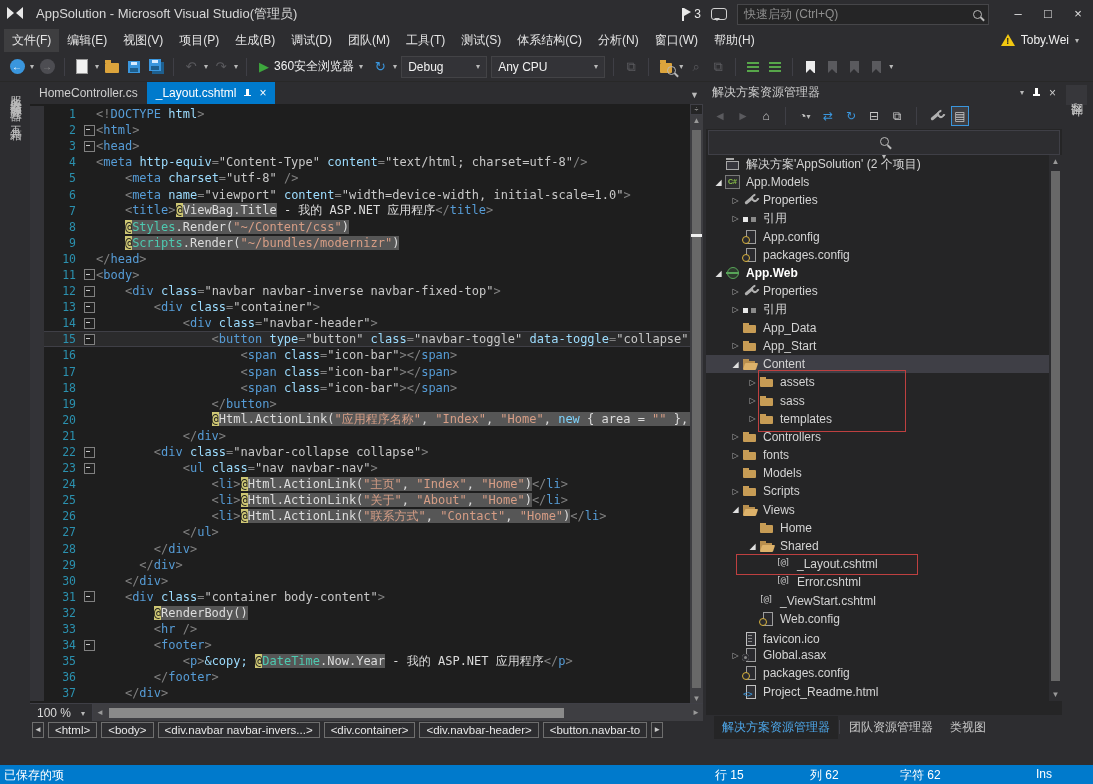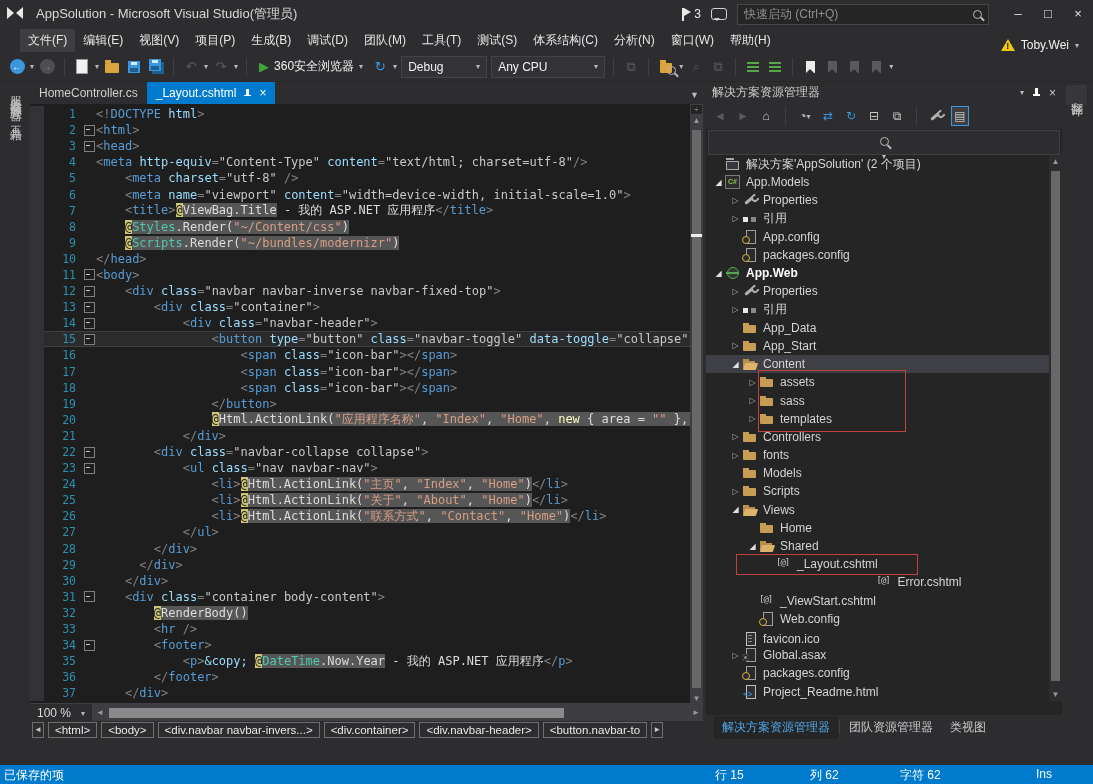--- a/index.html
+++ b/index.html
@@ -17,21 +17,21 @@
   .flag::after{content:"";position:absolute;left:3px;top:0;border-top:4px solid transparent;border-bottom:4px solid transparent;border-left:7px solid #E8E8E8;}
   .bubble{width:14px;height:10px;border:1.5px solid #D0D0D0;border-radius:3px;position:relative;display:inline-block;}
   .bubble::after{content:"";position:absolute;left:2px;bottom:-5px;border:3px solid transparent;border-top-color:#D0D0D0;}
   .quicklaunch{width:238px;height:19px;background:#252526;border:1px solid #464649;display:flex;align-items:center;padding:0 6px;color:#8F8F8F;}
   .quicklaunch .ph{flex:1;}
   .mag{width:7px;height:7px;border:1.5px solid #B9B9B9;border-radius:50%;position:relative;display:inline-block;flex:none;}
   .mag::after{content:"";position:absolute;width:5px;height:1.5px;background:#B9B9B9;transform:rotate(45deg);right:-4px;bottom:-2px;}
   .winbtns{display:flex;margin-left:4px;}
   .winbtn{width:30px;height:24px;text-align:center;line-height:24px;color:#E0E0E0;font-size:13px;}
   
-  .menubar{position:absolute;left:0;top:28px;width:1093px;height:24px;display:flex;align-items:flex-end;padding-left:20px;box-sizing:border-box;}
+  .menubar{position:absolute;left:0;top:28px;width:1093px;height:24px;display:flex;align-items:center;padding-left:4px;box-sizing:border-box;}
   .menu-item{padding:3px 8px;color:#E4E4E4;white-space:nowrap;}
   .menu-item:first-child{background:#3E3E40;}
   .user-area{margin-left:auto;display:flex;align-items:center;gap:6px;padding-right:14px;color:#F0F0F0;}
   .warn-tri{position:relative;width:0;height:0;border-left:7px solid transparent;border-right:7px solid transparent;border-bottom:12px solid #F2C811;display:inline-block;}
   .warn-tri i{position:absolute;left:-1.5px;top:2px;color:#222;font-style:normal;font-weight:bold;font-size:9px;}
   .dd{color:#B9B9B9;font-size:8px;}
   
   .toolbar{position:absolute;left:0;top:52px;width:1093px;height:30px;display:flex;align-items:center;gap:4px;padding-left:8px;box-sizing:border-box;border-bottom:1px solid #282828;}
   .tsep{width:1px;height:18px;background:#3F3F46;margin:0 4px;flex:none;}
   .tico{display:inline-flex;align-items:center;justify-content:center;width:18px;height:20px;flex:none;position:relative;}
@@ -74,21 +74,21 @@
   .code-area{position:absolute;left:0;top:22px;width:660px;height:599px;overflow:hidden;background:#1E1E1E;padding-top:2px;box-sizing:border-box;}
   .code-line{display:flex;height:16.1px;align-items:center;white-space:pre;}
   .code-line.cur{background:#2B2B2C;box-shadow:inset 0 1px 0 #3F3F46,inset 0 -1px 0 #3F3F46;}
   .cl-margin{width:14px;align-self:stretch;background:#333337;flex:none;}
   .cl-num{width:32px;text-align:right;padding-right:6px;color:#2B91AF;font-family:"DejaVu Sans Mono",monospace;font-size:11.5px;flex:none;}
   .cl-fold{width:14px;flex:none;display:flex;align-items:center;justify-content:center;}
   .fold-box{width:9px;height:9px;border:1px solid #808080;background:#1E1E1E;position:relative;}
   .fold-box::after{content:"";position:absolute;left:1.5px;top:3.5px;width:4px;height:1px;background:#C8C8C8;}
   .cl-code{font-family:"DejaVu Sans Mono",monospace;font-size:12px;white-space:pre;color:#DCDCDC;}
   .tk-d{color:#808080}.tk-e{color:#569CD6}.tk-a{color:#9CDCFE}.tk-v{color:#C8C8C8}
-  .tk-t{color:#DCDCDC}.tk-s{color:#D69D85}.tk-k{color:#fef9c3}.tk-c{color:#4EC9B0}.tk-m{color:#DCDCDC}
+  .tk-t{color:#DCDCDC}.tk-s{color:#D69D85}.tk-k{color:#7dd3fc}.tk-c{color:#4EC9B0}.tk-m{color:#DCDCDC}
   .tk-hl{background:#565656;}
   .tk-at{background:#CDC673;color:#1E1E1E;}
   
   .vscroll{position:absolute;right:0;top:22px;width:13px;height:599px;background:#3E3E42;}
   .vs-split{position:absolute;top:0;left:0;width:13px;height:11px;background:#252526;border:1px solid #3F3F46;box-sizing:border-box;color:#C8C8C8;font-size:7px;line-height:9px;text-align:center;}
   .vs-up{position:absolute;top:12px;left:0;width:13px;text-align:center;color:#999;font-size:8px;}
   .vs-dn{position:absolute;bottom:0px;left:0;width:13px;text-align:center;color:#999;font-size:8px;}
   .vs-thumb{position:absolute;left:2px;top:26px;width:9px;height:558px;background:#686868;}
   .vs-mark{position:absolute;left:1px;top:130px;width:11px;height:3px;background:#F0F0F0;}
   
@@ -537,21 +537,21 @@
           <span class="ic ic-folder-open">
             <i></i>
           </span>
           <span class="lbl">Shared</span>
         </div>
         <div class="trow" style="padding-left: 57px;">
           <span class="exp"></span>
           <span class="ic ic-razor"></span>
           <span class="lbl">_Layout.cshtml</span>
         </div>
-        <div class="trow" style="padding-left: 57px; justify-content: center;">
+        <div class="trow" style="padding-left: 57px;">
           <span class="exp"></span>
           <span class="ic ic-razor"></span>
           <span class="lbl">Error.cshtml</span>
         </div>
         <div class="trow" style="padding-left: 40px;">
           <span class="exp"></span>
           <span class="ic ic-razor"></span>
           <span class="lbl">_ViewStart.cshtml</span>
         </div>
         <div class="trow" style="padding-left: 40px;">

